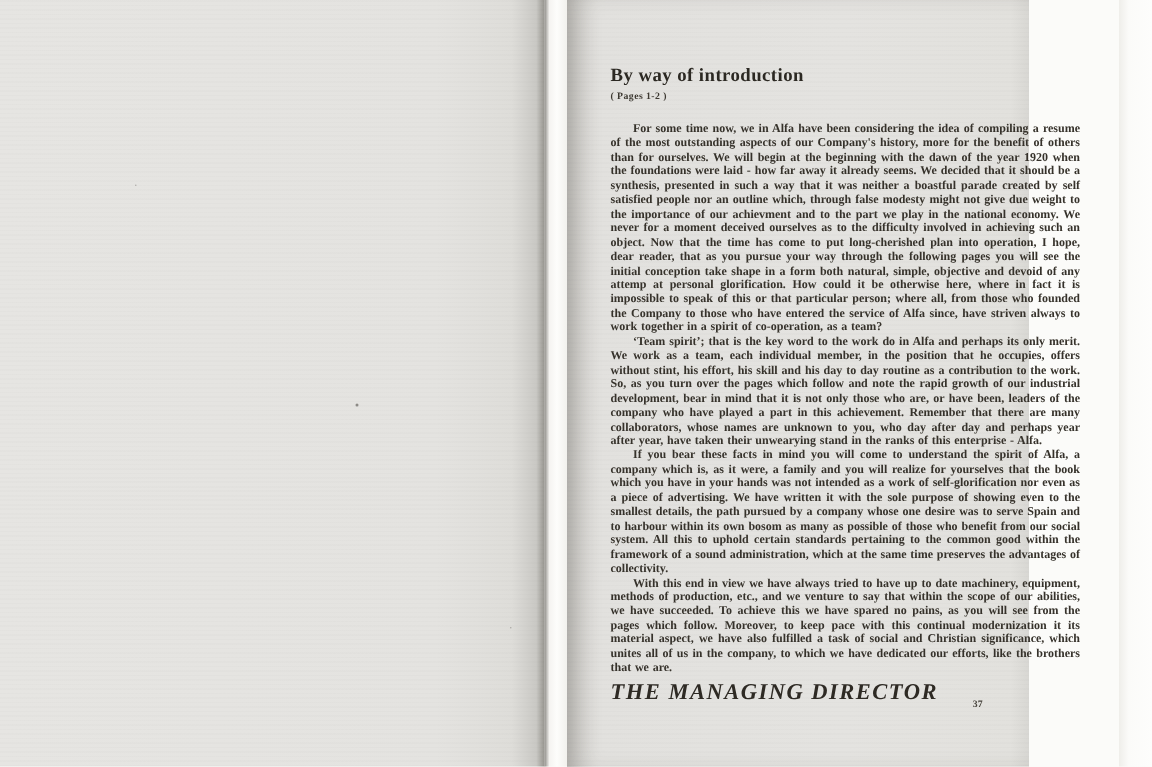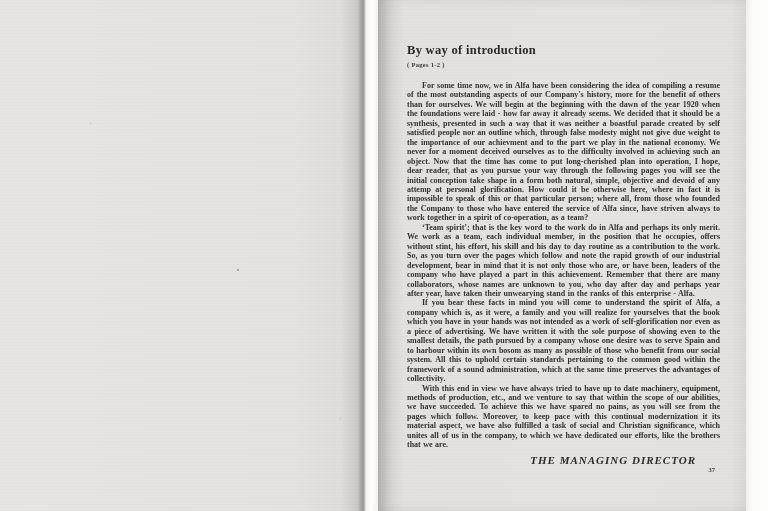--- a/index.html
+++ b/index.html
@@ -28,21 +28,21 @@
   
   .gutter {
     position: absolute; left: 363px; top: 0;
     width: 15px; height: 511px;
     background: linear-gradient(to right, #8f8d88 0, #f5f4f1 22%, #fdfdfb 55%, #f2f1ed 100%);
   }
 
   
   .right-page {
     position: absolute; left: 378px; top: 0;
-    width: 368px; height: 511px;
+    width: 308px; height: 511px;
     background:
       repeating-linear-gradient(0deg, rgba(0,0,0,0.012) 0 1px, transparent 1px 3px),
       linear-gradient(to right, #d6d5d1 0%, #e2e1de 7%, #e4e3e0 60%, #e2e1dd 96%, #d8d7d3 100%);
     box-shadow: inset 14px 0 18px -10px rgba(70,66,60,0.38);
   }
 
   
   .right-margin {
     position: absolute; left: 746px; top: 0;
     width: 22px; height: 511px;
@@ -77,22 +77,22 @@
     font-weight: bold;
   }
   .body-text p {
     margin: 0;
     text-indent: 15px;
     word-spacing: 0.5px;
   }
   .signature {
     margin-top: 4px;
     padding-right: 24px;
-    text-align: right;
-    font-size: 11px;
+    text-align: left;
+    font-size: 15px;
     font-weight: bold;
     font-style: italic;
     letter-spacing: 1px;
     color: #2e2a24;
   }
   .folio {
     position: absolute; right: 31px; bottom: 38px;
     font-size: 6.5px;
     font-weight: bold;
     color: #45413a;

